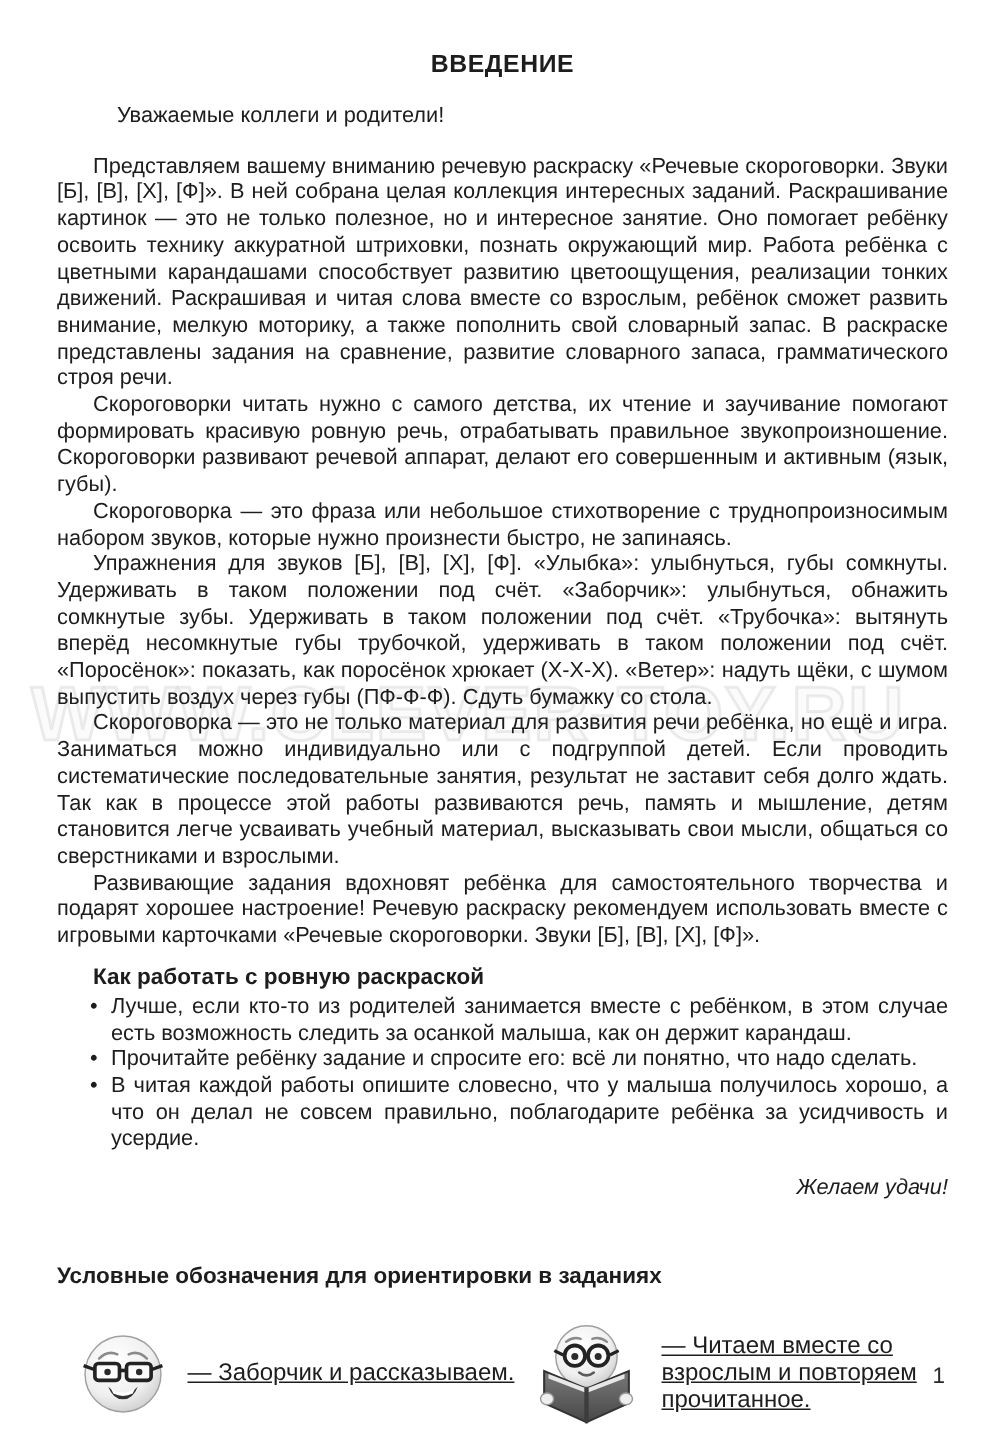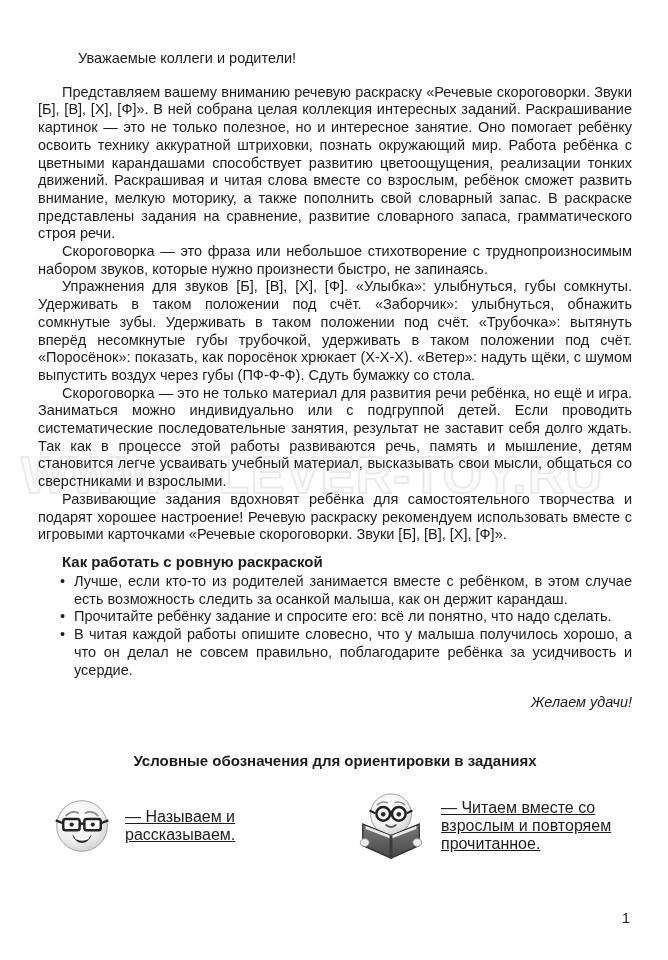--- a/index.html
+++ b/index.html
@@ -25,21 +25,21 @@
     position:relative;font-size:14.5px;line-height:17.7px;text-align:justify;
     padding-left:36px;margin:0;
   }
   ul.bullets li .bullet-dot{
     position:absolute;left:22px;top:0;font-size:14.5px;
   }
   .closing{
     text-align:right;font-style:italic;font-size:14.5px;margin:15px 0 0 0;
   }
   .legend-heading{
-    text-align:center;font-weight:bold;font-size:15px;margin:42px 0 0 0;
+    font-weight:bold;font-size:15px;margin:42px 0 0 0;
   }
   .legend-grid{
     display:grid;grid-template-columns:296px 1fr;column-gap:6px;row-gap:10px;
     margin-top:20px;padding-left:14px;
   }
   .legend-item{display:flex;align-items:center;gap:13px;}
   .legend-item .emoji{flex:0 0 auto;}
   .legend-label{
     font-size:16px;line-height:18px;max-width:232px;text-decoration:underline;
   }
@@ -71,24 +71,26 @@
     </linearGradient>
   </defs>
 </svg>
 
 <div class="page">
 
   <div class="watermark">WWW.CLEVER-TOY.RU</div>
 
   <div class="content">
 
+    <h1 class="title">ВВЕДЕНИЕ</h1>
 
     <p class="greeting">Уважаемые коллеги и родители!</p>
 
     <p class="body">Представляем вашему вниманию речевую раскраску «Речевые скороговорки. Звуки [Б], [В], [Х], [Ф]». В ней собрана целая коллекция интересных заданий. Раскрашивание картинок — это не только полезное, но и интересное занятие. Оно помогает ребёнку освоить технику аккуратной штриховки, познать окружающий мир. Работа ребёнка с цветными карандашами способствует развитию цветоощущения, реализации тонких движений. Раскрашивая и читая слова вместе со взрослым, ребёнок сможет развить внимание, мелкую моторику, а также пополнить свой словарный запас. В раскраске представлены задания на сравнение, развитие словарного запаса, грамматического строя речи.</p>
+    <p class="body">Скороговорки читать нужно с самого детства, их чтение и заучивание помогают формировать красивую ровную речь, отрабатывать правильное звукопроизношение. Скороговорки развивают речевой аппарат, делают его совершенным и активным (язык, губы).</p>
     <p class="body">Скороговорка — это фраза или небольшое стихотворение с труднопроизносимым набором звуков, которые нужно произнести быстро, не запинаясь.</p>
     <p class="body">Упражнения для звуков [Б], [В], [Х], [Ф]. «Улыбка»: улыбнуться, губы сомкнуты. Удерживать в таком положении под счёт. «Заборчик»: улыбнуться, обнажить сомкнутые зубы. Удерживать в таком положении под счёт. «Трубочка»: вытянуть вперёд несомкнутые губы трубочкой, удерживать в таком положении под счёт. «Поросёнок»: показать, как поросёнок хрюкает (Х-Х-Х). «Ветер»: надуть щёки, с шумом выпустить воздух через губы (ПФ-Ф-Ф). Сдуть бумажку со стола.</p>
     <p class="body">Скороговорка — это не только материал для развития речи ребёнка, но ещё и игра. Заниматься можно индивидуально или с подгруппой детей. Если проводить систематические последовательные занятия, результат не заставит себя долго ждать. Так как в процессе этой работы развиваются речь, память и мышление, детям становится легче усваивать учебный материал, высказывать свои мысли, общаться со сверстниками и взрослыми.</p>
     <p class="body">Развивающие задания вдохновят ребёнка для самостоятельного творчества и подарят хорошее настроение! Речевую раскраску рекомендуем использовать вместе с игровыми карточками «Речевые скороговорки. Звуки [Б], [В], [Х], [Ф]».</p>
 
     <h2 class="subhead">Как работать с ровную раскраской</h2>
 
 
     <ul class="bullets">
       <li>
@@ -121,21 +123,21 @@
             <line x1="52" y1="29" x2="60" y2="26" stroke="#222" stroke-width="2.4"></line>
             <rect x="12" y="24.5" width="17.5" height="12" rx="2.5" fill="#fbfbfb" stroke="#232323" stroke-width="2.6"></rect>
             <rect x="34.5" y="24.5" width="17.5" height="12" rx="2.5" fill="#fbfbfb" stroke="#232323" stroke-width="2.6"></rect>
             <line x1="29.5" y1="29.5" x2="34.5" y2="29.5" stroke="#232323" stroke-width="2.6"></line>
             <circle cx="21" cy="30.5" r="2.3" fill="#2b2b2b"></circle>
             <circle cx="43.5" cy="30.5" r="2.3" fill="#2b2b2b"></circle>
             <path d="M21.5 41 q10.5 10.5 21 0 q-3.5 9 -10.5 9 q-7 0 -10.5 -9 z" fill="#313131"></path>
             <path d="M23.5 42.5 q8.5 5.5 17 0 l-1.6 3.4 q-6.9 3.4 -13.8 0 z" fill="#ffffff"></path>
           </svg>
         </span>
-        <span class="legend-label">— Называем и рассказываем.</span>
+        <span class="legend-label">— Заборчик и рассказываем.</span>
       </div>
 
       <div class="legend-item">
         <span class="emoji">
           <svg width="74" height="74" viewBox="0 0 76 76">
             <circle cx="38" cy="26" r="21" fill="url(#faceGrad)" stroke="#a0a0a0" stroke-width="1"></circle>
             <path d="M24 16 q5 -4 10 -2" fill="none" stroke="#8a8a8a" stroke-width="1.6" stroke-linecap="round"></path>
             <path d="M42 14 q5 -2 10 2" fill="none" stroke="#8a8a8a" stroke-width="1.6" stroke-linecap="round"></path>
             <line x1="22" y1="25" x2="16" y2="22" stroke="#222" stroke-width="2.2"></line>
             <line x1="54" y1="25" x2="60" y2="22" stroke="#222" stroke-width="2.2"></line>

